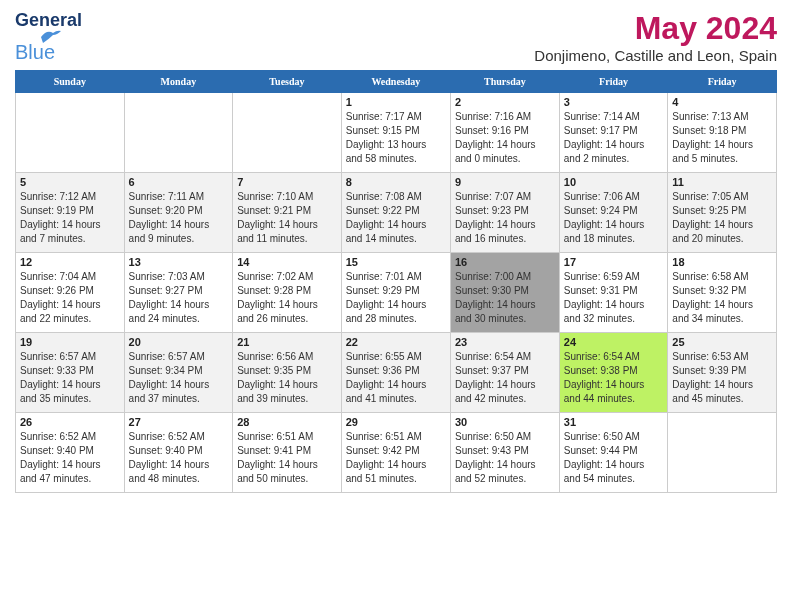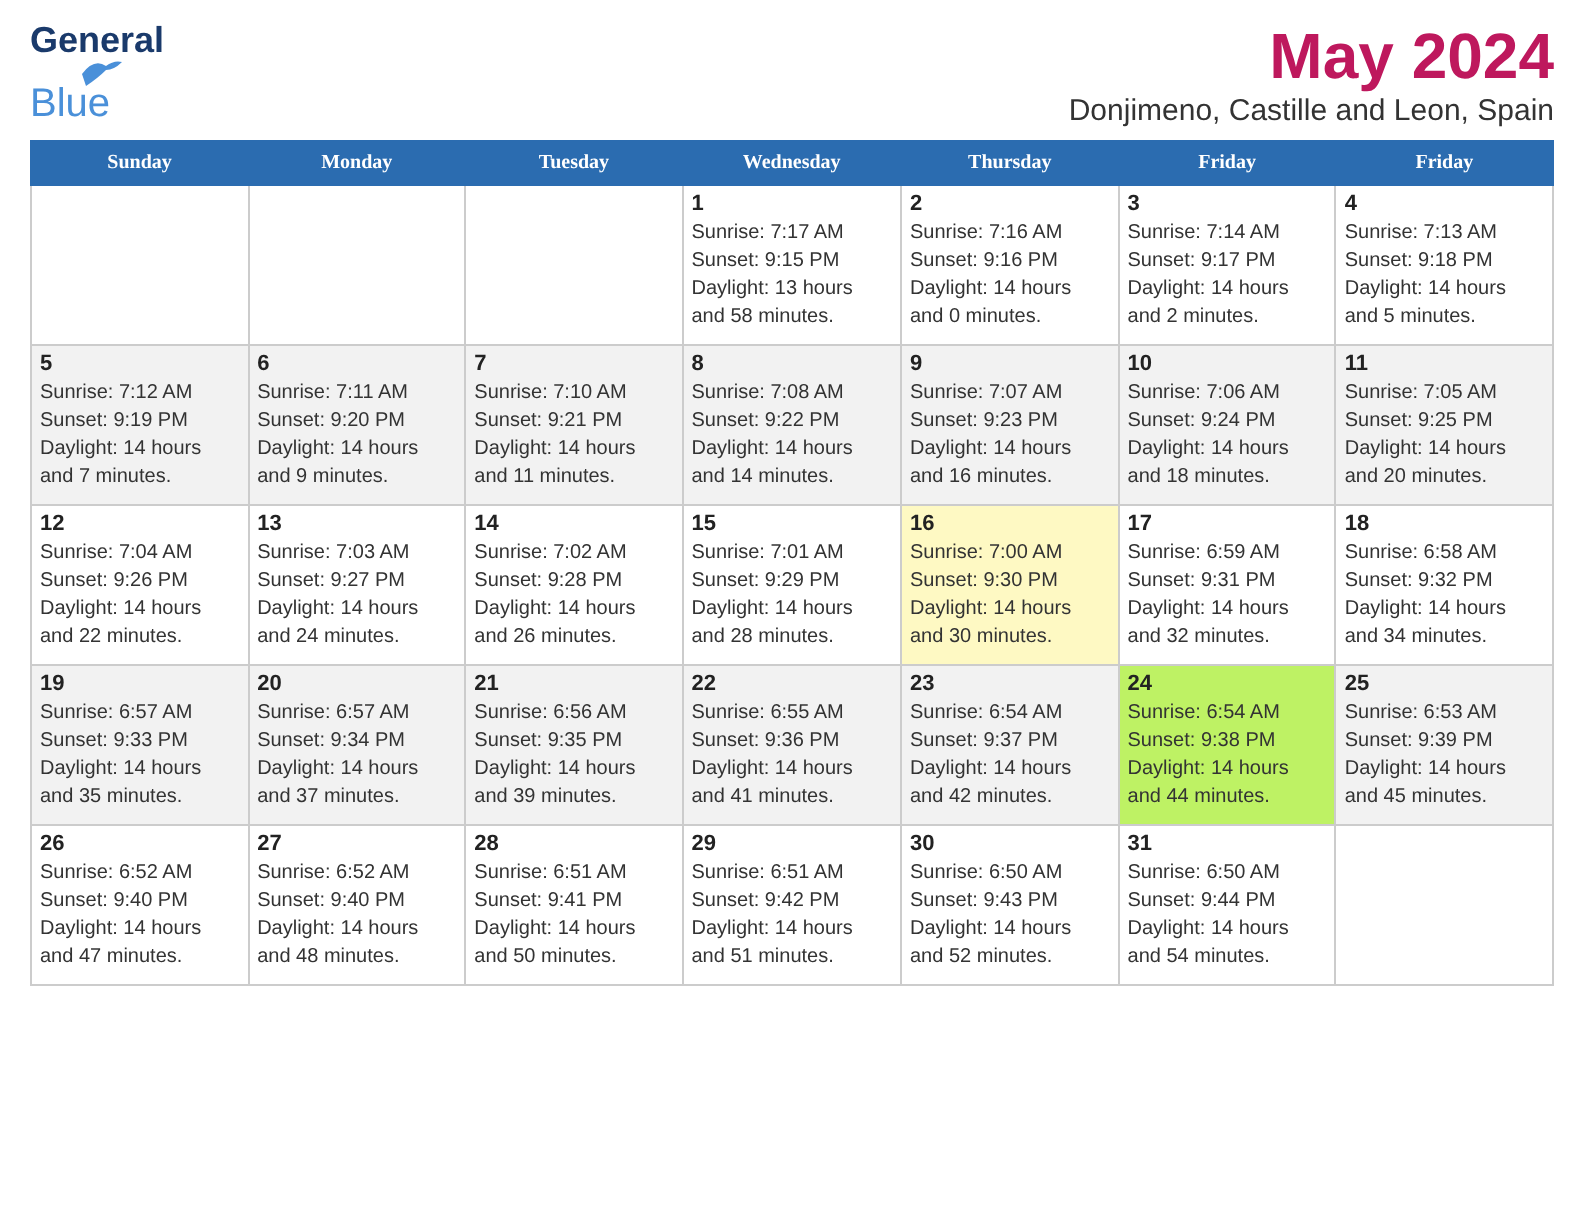--- a/index.html
+++ b/index.html
@@ -186,21 +186,21 @@
             <div class="day-info">Sunrise: 7:03 AM<br>Sunset: 9:27 PM<br>Daylight: 14 hours<br>and 24 minutes.</div>
           </td>
           <td style="background: rgb(255, 255, 255);">
             <div class="day-num">14</div>
             <div class="day-info">Sunrise: 7:02 AM<br>Sunset: 9:28 PM<br>Daylight: 14 hours<br>and 26 minutes.</div>
           </td>
           <td style="background: rgb(255, 255, 255);">
             <div class="day-num">15</div>
             <div class="day-info">Sunrise: 7:01 AM<br>Sunset: 9:29 PM<br>Daylight: 14 hours<br>and 28 minutes.</div>
           </td>
-          <td style="background: #fef9c3;">
+          <td style="background: #a3a3a3;">
             <div class="day-num">16</div>
             <div class="day-info">Sunrise: 7:00 AM<br>Sunset: 9:30 PM<br>Daylight: 14 hours<br>and 30 minutes.</div>
           </td>
           <td style="background: rgb(255, 255, 255);">
             <div class="day-num">17</div>
             <div class="day-info">Sunrise: 6:59 AM<br>Sunset: 9:31 PM<br>Daylight: 14 hours<br>and 32 minutes.</div>
           </td>
           <td style="background: rgb(255, 255, 255);">
             <div class="day-num">18</div>
             <div class="day-info">Sunrise: 6:58 AM<br>Sunset: 9:32 PM<br>Daylight: 14 hours<br>and 34 minutes.</div>

